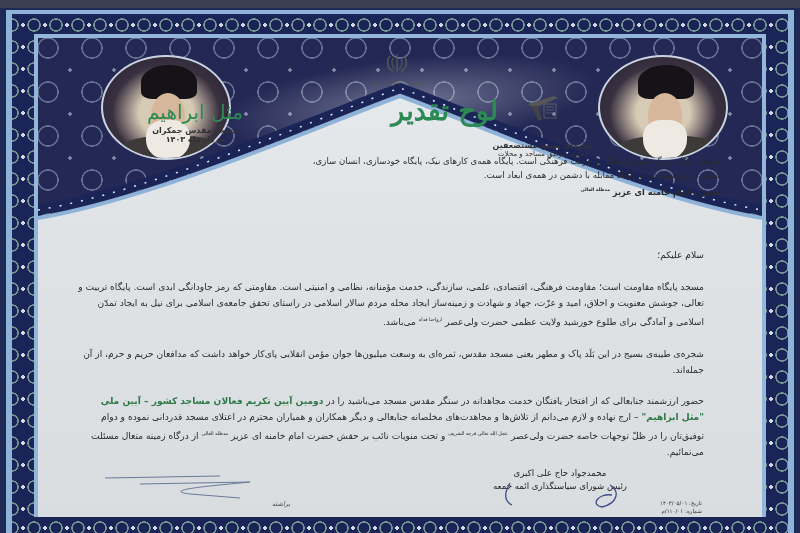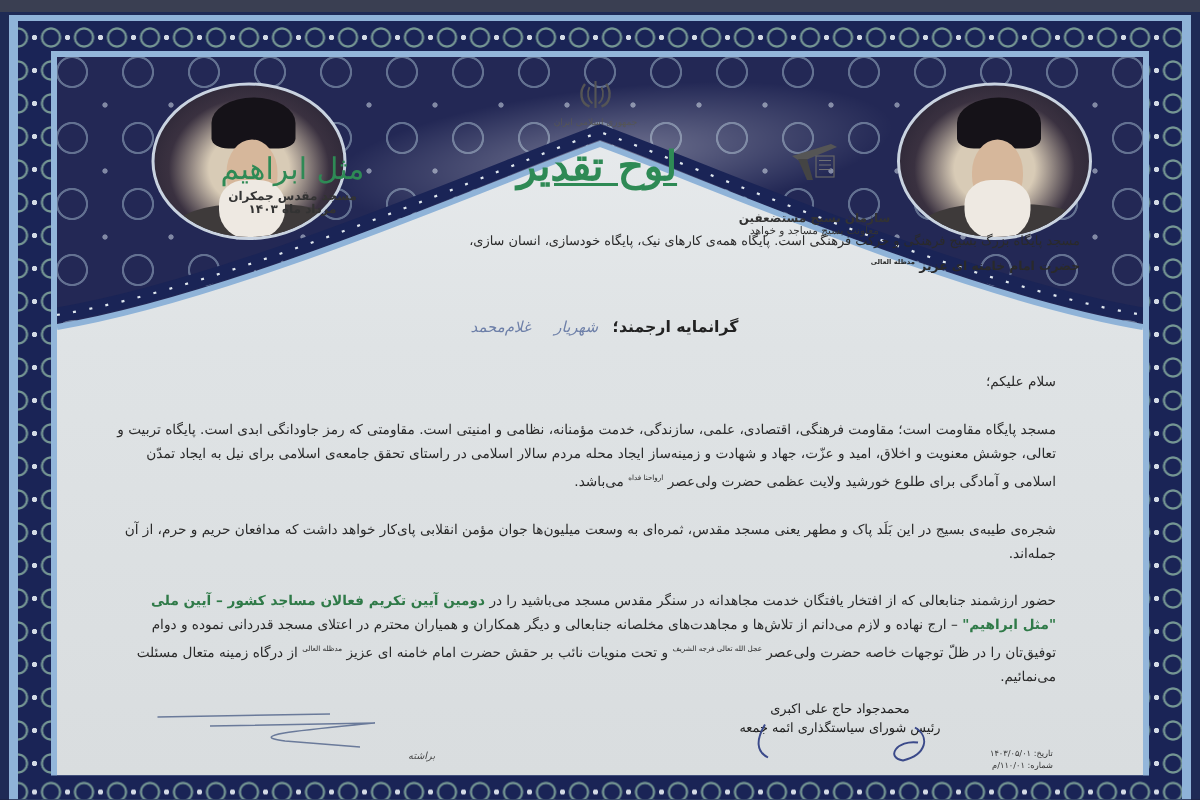--- a/index.html
+++ b/index.html
@@ -92,24 +92,23 @@
 
   .emblem {
     position: absolute; left: 367px; top: 53px; width: 60px; text-align: center;
   }
   .emblem .tulip {
     width: 26px; height: 20px; margin: 0 auto; position: relative;
   }
   .emblem-caption { font-size: 6px; color: #555; white-space: nowrap; margin-top: 1px; }
 
   .title {
-    position: absolute; left: 298px; top: 95px; width: 200px; text-align: center;
+    position: absolute; left: 298px; top: 95px; width: 200px; text-align: right;
     font-family: "DejaVu Serif", serif; font-size: 27px; color: #2e8a55; font-weight: bold;
     direction: rtl;
-    text-decoration: underline;
   }
 
   .logo-right { position: absolute; left: 488px; top: 92px; width: 110px; text-align: center; }
   .irgc {
     width: 38px; height: 32px; margin: 0 auto; position: relative;
   }
   .logo-right .l1 { font-size: 8px; font-weight: bold; color: #333; direction: rtl; margin-top: 13px; }
   .logo-right .l2 { font-size: 7px; color: #333; direction: rtl; }
 
   .logo-left { position: absolute; left: 120px; top: 100px; width: 150px; text-align: center; }
@@ -202,42 +201,38 @@
   <div class="logo-right">
     <svg class="irgc" viewBox="0 0 38 32">
       <path d="M4 12 L 30 4 L 34 6 L 10 16 Z" fill="#555"></path>
       <path d="M8 14 L 14 28 L 18 28 L 14 14 Z" fill="#444"></path>
       <rect x="20" y="12" width="12" height="14" fill="none" stroke="#666" stroke-width="0.8"></rect>
       <line x1="22" y1="15" x2="30" y2="15" stroke="#777" stroke-width="0.6"></line>
       <line x1="22" y1="18" x2="30" y2="18" stroke="#777" stroke-width="0.6"></line>
       <line x1="22" y1="21" x2="30" y2="21" stroke="#777" stroke-width="0.6"></line>
     </svg>
     <div class="l1">سازمان بسیج مستضعفین</div>
-    <div class="l2">معاونت بسیج مساجد و خواهد</div>
+    <div class="l2">معاونت توفیق مساجد و محلات</div>
   </div>
 
   <div class="logo-left">
     <div class="calli">مثل ابراهیم</div>
     <div class="l1">مسجد مقدس جمکران</div>
     <div class="l2">مرداد ماه ۱۴۰۳</div>
   </div>
 
   <div class="body-text quote">
     <div>مسجد پایگاه بزرگ بسیج فرهنگی و حرکت فرهنگی است. پایگاه همه‌ی کارهای نیک، پایگاه خودسازی، انسان سازی،</div>
+    <div>تعمیر دل و تعمیر دنیا و پایگاه مقابله با دشمن در همه‌ی ابعاد است.</div>
     <div class="attrib">
       <span>حضرت امام خامنه ای عزیز</span>
       <span class="honor">مدظله العالی</span>
     </div>
   </div>
 
-  <div class="salutation">
-    <span>گرانمایه ارجمند؛</span>
-    <span class="sig-name">شهریار</span>
-    <span class="sig-name">غلام‌محمد</span>
-  </div>
 
   <div class="body-text letter">
     <p>سلام علیکم؛</p>
     <p>
       <span>مسجد پایگاه مقاومت است؛ مقاومت فرهنگی، اقتصادی، علمی، سازندگی، خدمت مؤمنانه، نظامی و امنیتی است. مقاومتی که رمز جاودانگی ابدی است. پایگاه تربیت و تعالی، جوشش معنویت و اخلاق، امید و عزّت، جهاد و شهادت و زمینه‌ساز ایجاد محله مردم سالار اسلامی در راستای تحقق جامعه‌ی اسلامی برای نیل به ایجاد تمدّن اسلامی و آمادگی برای طلوع خورشید ولایت عظمی حضرت ولی‌عصر</span>
       <span class="sup">ارواحنا فداه</span>
       <span>می‌باشد.</span>
     </p>
     <p>شجره‌ی طیبه‌ی بسیج در این بَلَد پاک و مطهر یعنی مسجد مقدس، ثمره‌ای به وسعت میلیون‌ها جوان مؤمن انقلابی پای‌کار خواهد داشت که مدافعان حریم و حرم، از آن جمله‌اند.</p>
     <p>

